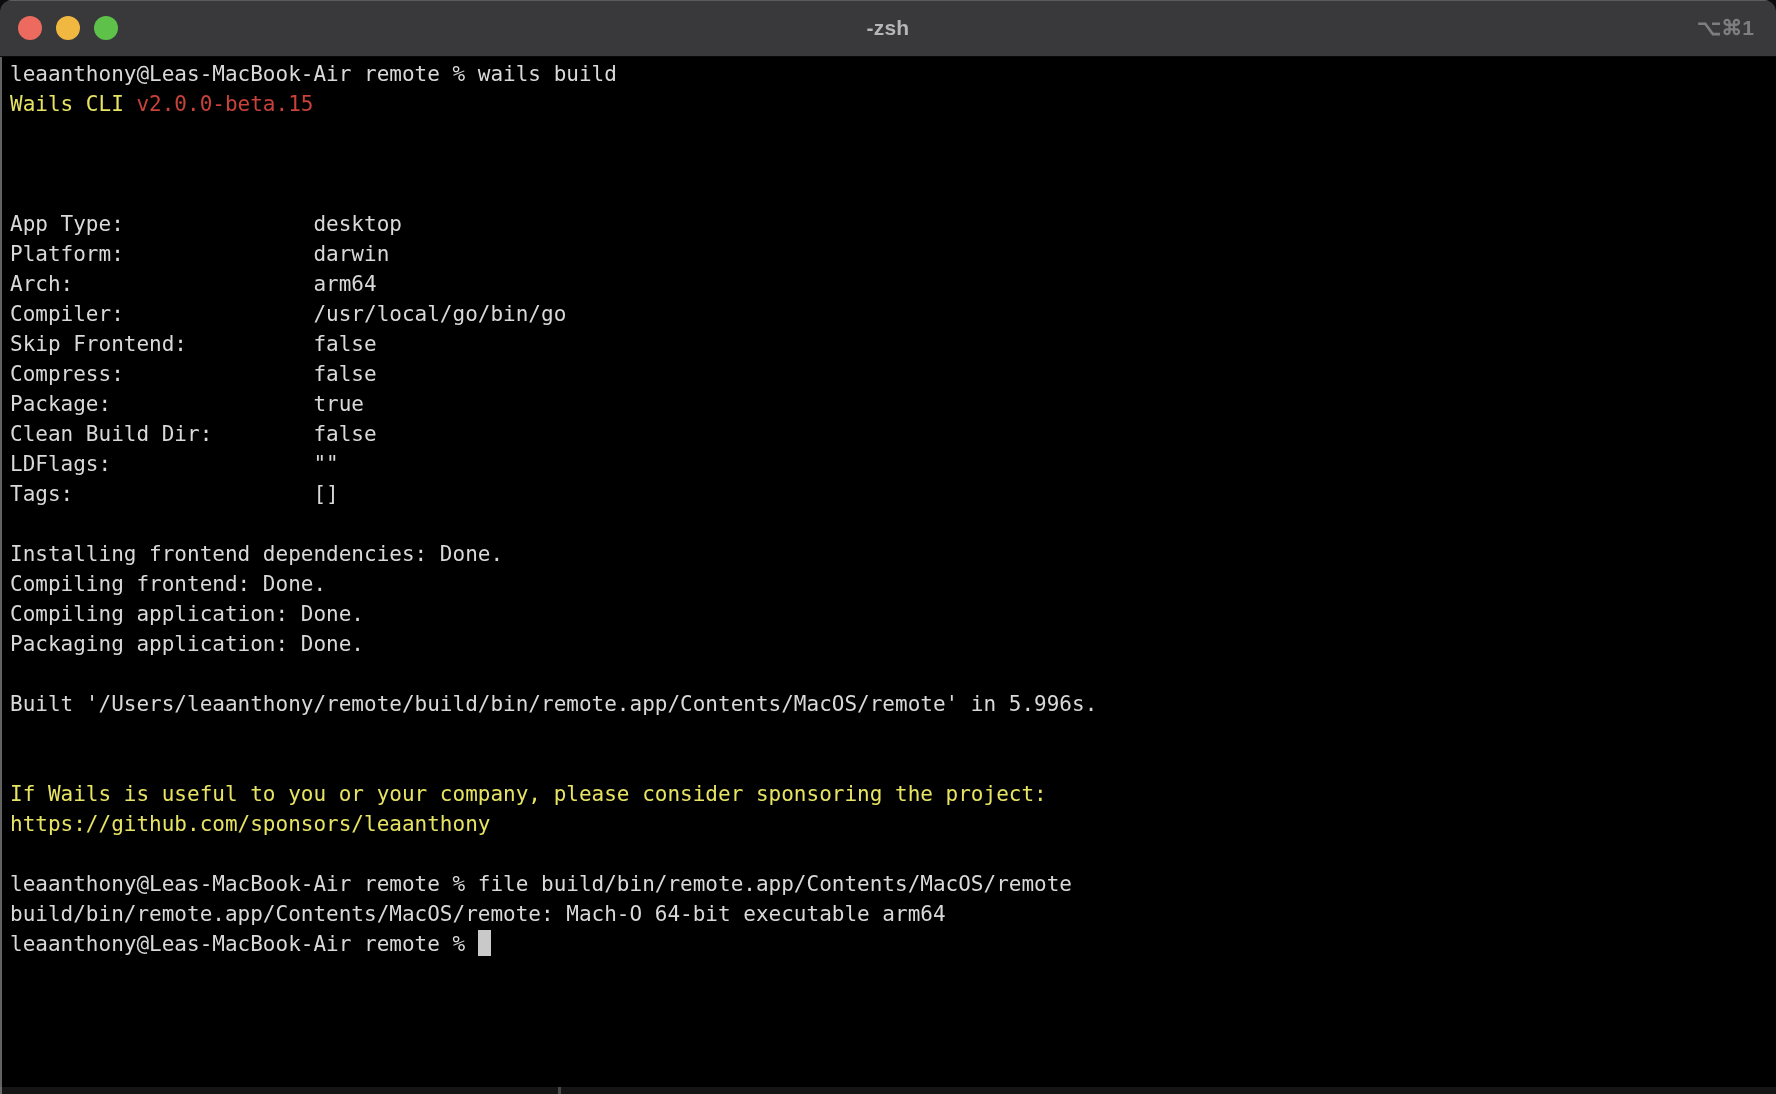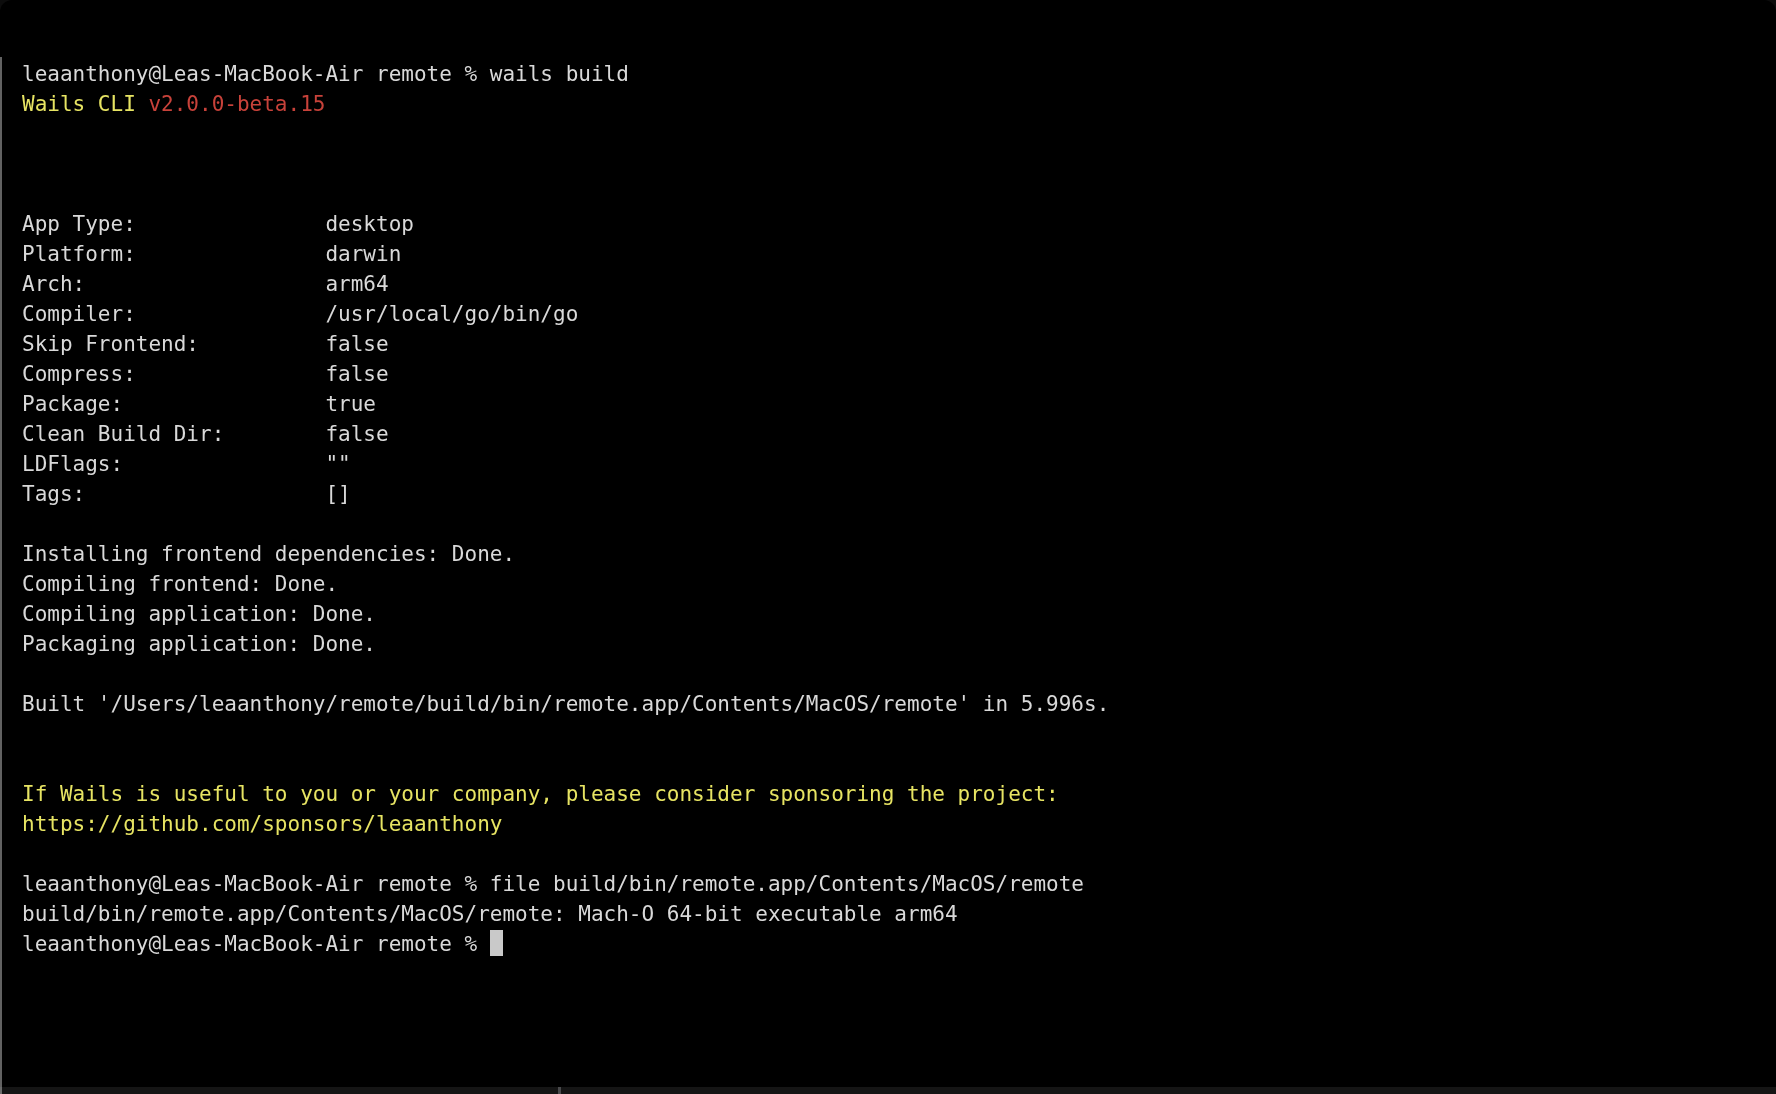--- a/index.html
+++ b/index.html
@@ -77,21 +77,21 @@
     cursor: text;
   }
   
   .left-edge-line {
     position: absolute;
     left: 0; top: 57px; bottom: 0;
     width: 2px;
     background: rgba(195,195,195,0.5);
     z-index: 3;
   }
-  .line { min-height: 30px; margin-left: 12px; }
+  .line { min-height: 30px; }
   .cursor {
     display: inline-block;
     width: 13px;
     height: 26px;
     margin-bottom: -5px;
     background: var(--cursor, #c9c9c9);
   }
 
   
   .bottom-strip {
@@ -105,20 +105,29 @@
     left: 558px; top: 0; bottom: 0;
     width: 3px;
     background: #4a4a4c;
   }
 </style>
 </head>
 <body>
 
 <div class="window">
 
+  <div class="titlebar">
+    <div class="traffic-lights">
+      <button class="traffic-light tl-close"></button>
+      <button class="traffic-light tl-minimize"></button>
+      <button class="traffic-light tl-zoom"></button>
+    </div>
+    <span class="window-title">-zsh</span>
+    <span class="titlebar-shortcut">⌥⌘1</span>
+  </div>
 
   <div class="terminal-body"><div class="line"><span style="color: rgb(217, 217, 217);">leaanthony@Leas-MacBook-Air remote % wails build</span></div><div class="line"><span style="color: rgb(231, 228, 99);">Wails CLI </span><span style="color: rgb(200, 66, 58);">v2.0.0-beta.15</span></div><div class="line">&nbsp;</div><div class="line">&nbsp;</div><div class="line">&nbsp;</div><div class="line"><span style="color: rgb(217, 217, 217);">App Type:               desktop</span></div><div class="line"><span style="color: rgb(217, 217, 217);">Platform:               darwin</span></div><div class="line"><span style="color: rgb(217, 217, 217);">Arch:                   arm64</span></div><div class="line"><span style="color: rgb(217, 217, 217);">Compiler:               /usr/local/go/bin/go</span></div><div class="line"><span style="color: rgb(217, 217, 217);">Skip Frontend:          false</span></div><div class="line"><span style="color: rgb(217, 217, 217);">Compress:               false</span></div><div class="line"><span style="color: rgb(217, 217, 217);">Package:                true</span></div><div class="line"><span style="color: rgb(217, 217, 217);">Clean Build Dir:        false</span></div><div class="line"><span style="color: rgb(217, 217, 217);">LDFlags:                ""</span></div><div class="line"><span style="color: rgb(217, 217, 217);">Tags:                   []</span></div><div class="line">&nbsp;</div><div class="line"><span style="color: rgb(217, 217, 217);">Installing frontend dependencies: Done.</span></div><div class="line"><span style="color: rgb(217, 217, 217);">Compiling frontend: Done.</span></div><div class="line"><span style="color: rgb(217, 217, 217);">Compiling application: Done.</span></div><div class="line"><span style="color: rgb(217, 217, 217);">Packaging application: Done.</span></div><div class="line">&nbsp;</div><div class="line"><span style="color: rgb(217, 217, 217);">Built '/Users/leaanthony/remote/build/bin/remote.app/Contents/MacOS/remote' in 5.996s.</span></div><div class="line">&nbsp;</div><div class="line">&nbsp;</div><div class="line"><span style="color: rgb(231, 228, 99);">If Wails is useful to you or your company, please consider sponsoring the project:</span></div><div class="line"><span style="color: rgb(231, 228, 99);">https://github.com/sponsors/leaanthony</span></div><div class="line">&nbsp;</div><div class="line"><span style="color: rgb(217, 217, 217);">leaanthony@Leas-MacBook-Air remote % file build/bin/remote.app/Contents/MacOS/remote</span></div><div class="line"><span style="color: rgb(217, 217, 217);">build/bin/remote.app/Contents/MacOS/remote: Mach-O 64-bit executable arm64</span></div><div class="line"><span style="color: rgb(217, 217, 217);">leaanthony@Leas-MacBook-Air remote % </span><span class="cursor"></span></div></div>
   <div class="left-edge-line"></div>
 
   <div class="bottom-strip">
     <div class="divider"></div>
   </div>
 
 </div>
 

